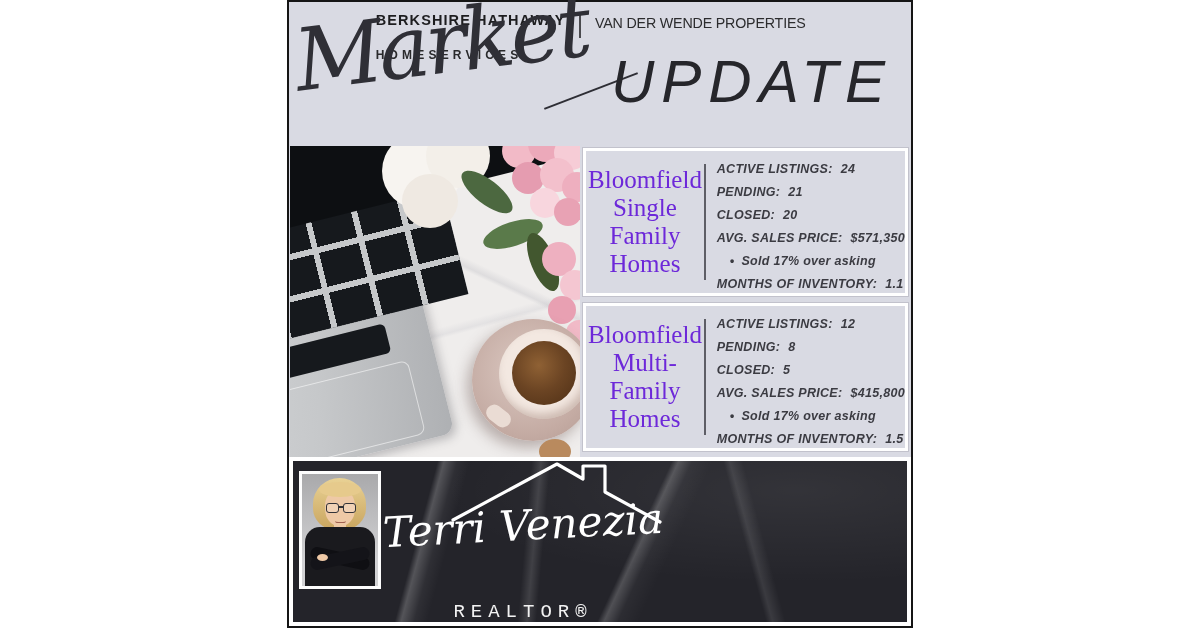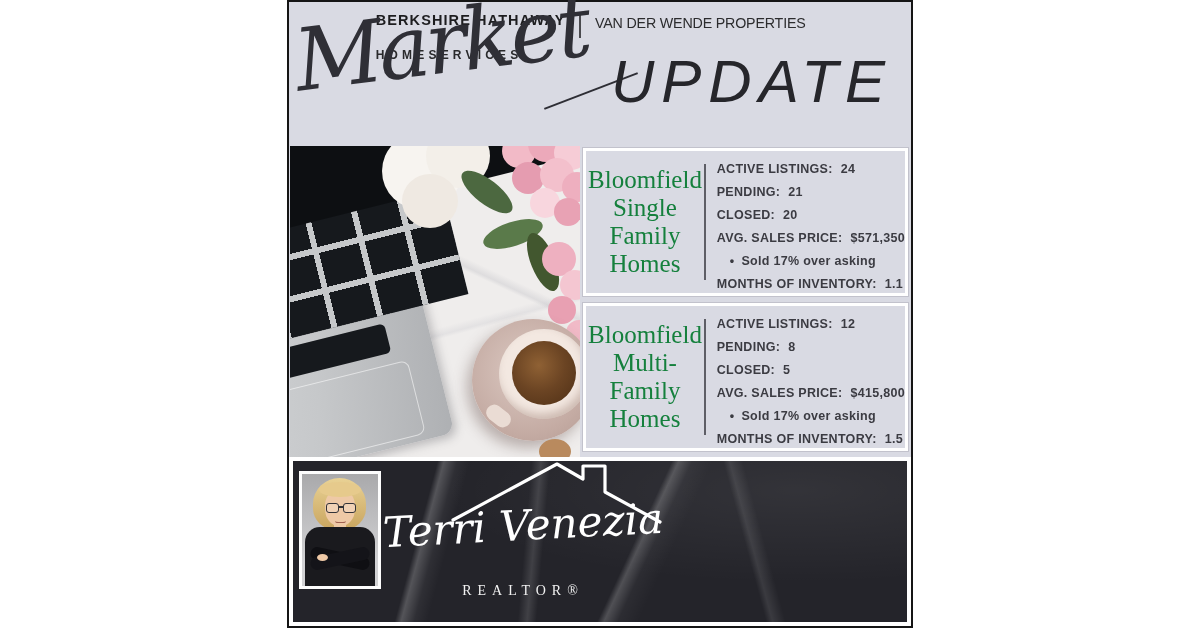--- a/index.html
+++ b/index.html
@@ -68,24 +68,24 @@
   .cookie { position:absolute; left:249px; top:293px; width:32px; height:25px; border-radius:50%;
             background:#b98a5e; }
 
   
   .card { position:absolute; left:294px; width:325px; height:148px; background:#d9dae3;
           border:3px solid #ffffff; box-shadow:0 0 0 1px #c2c2cc; display:flex; }
   .card-1 { top:146px; }
   .card-2 { top:301px; }
   .card-title { width:132px; display:flex; flex-direction:column; justify-content:center;
                 text-align:center; font-family:"Liberation Serif", serif; font-size:25px;
-                line-height:1.12; color:#15803d; }
+                line-height:1.12; color:#6d28d9; }
   .card-sep { width:2px; background:#5e5e66; margin:13px 0; }
   .card-stats { flex:1; padding:11px 0 8px 11px; font-size:12.5px; font-weight:bold;
-                letter-spacing:0.3px; color:#3b3b42; }
+                letter-spacing:0.3px; color:#3b3b42;font-style:italic; }
   .stat-row { margin-bottom:9px; white-space:nowrap; }
   .stat-value { margin-left:8px; }
   .stat-bullet { margin:0 0 9px 13px; white-space:nowrap; }
   .bullet-dot { margin-right:7px; }
 
   
   .footer { position:absolute; left:0; top:455px; width:622px; height:169px; background:#ffffff; }
   .marble { position:absolute; left:4px; top:4px; right:4px; bottom:4px;
             background:
               linear-gradient(105deg, transparent 22%, rgba(255,255,255,.22) 23%, rgba(255,255,255,.05) 25%, transparent 27%),
@@ -118,22 +118,22 @@
                  background:#0f0f13; border-radius:7px; transform:rotate(12deg); }
   .p-arm-right { position:absolute; left:8px; top:78px; width:60px; height:13px;
                  background:#141419; border-radius:7px; transform:rotate(-12deg); }
   .p-hand { position:absolute; left:15px; top:80px; width:11px; height:7px;
             background:#eec9a6; border-radius:50%; }
 
   .house-svg { position:absolute; left:140px; top:-2px; width:240px; height:70px; }
   .agent-script { position:absolute; left:74px; top:40px; width:312px; text-align:center;
                   font-family:"DejaVu Serif", serif; font-style:italic; font-size:42px;
                   color:#ffffff; transform:rotate(-3deg); white-space:nowrap; line-height:1.2; }
-  .agent-title { position:absolute; left:120px; top:122px; width:220px; text-align:center;
-                 font-family:Liberation Serif, serif; font-size:14px; letter-spacing:6px;
+  .agent-title { position:absolute; left:120px; top:140px; width:220px; text-align:center;
+                 font-family:Liberation Mono, monospace; font-size:19px; letter-spacing:6px;
                  color:#f2f2f2; }
   .contacts { position:absolute; right:6px; top:42px; width:270px; text-align:center;
               font-family:"Liberation Serif", serif; font-size:20.5px; color:#ffffff;
               line-height:26px; }
   .contact-row { white-space:nowrap; }
   .contact-value { margin-left:8px; }
 </style>
 </head>
 <body>
 

